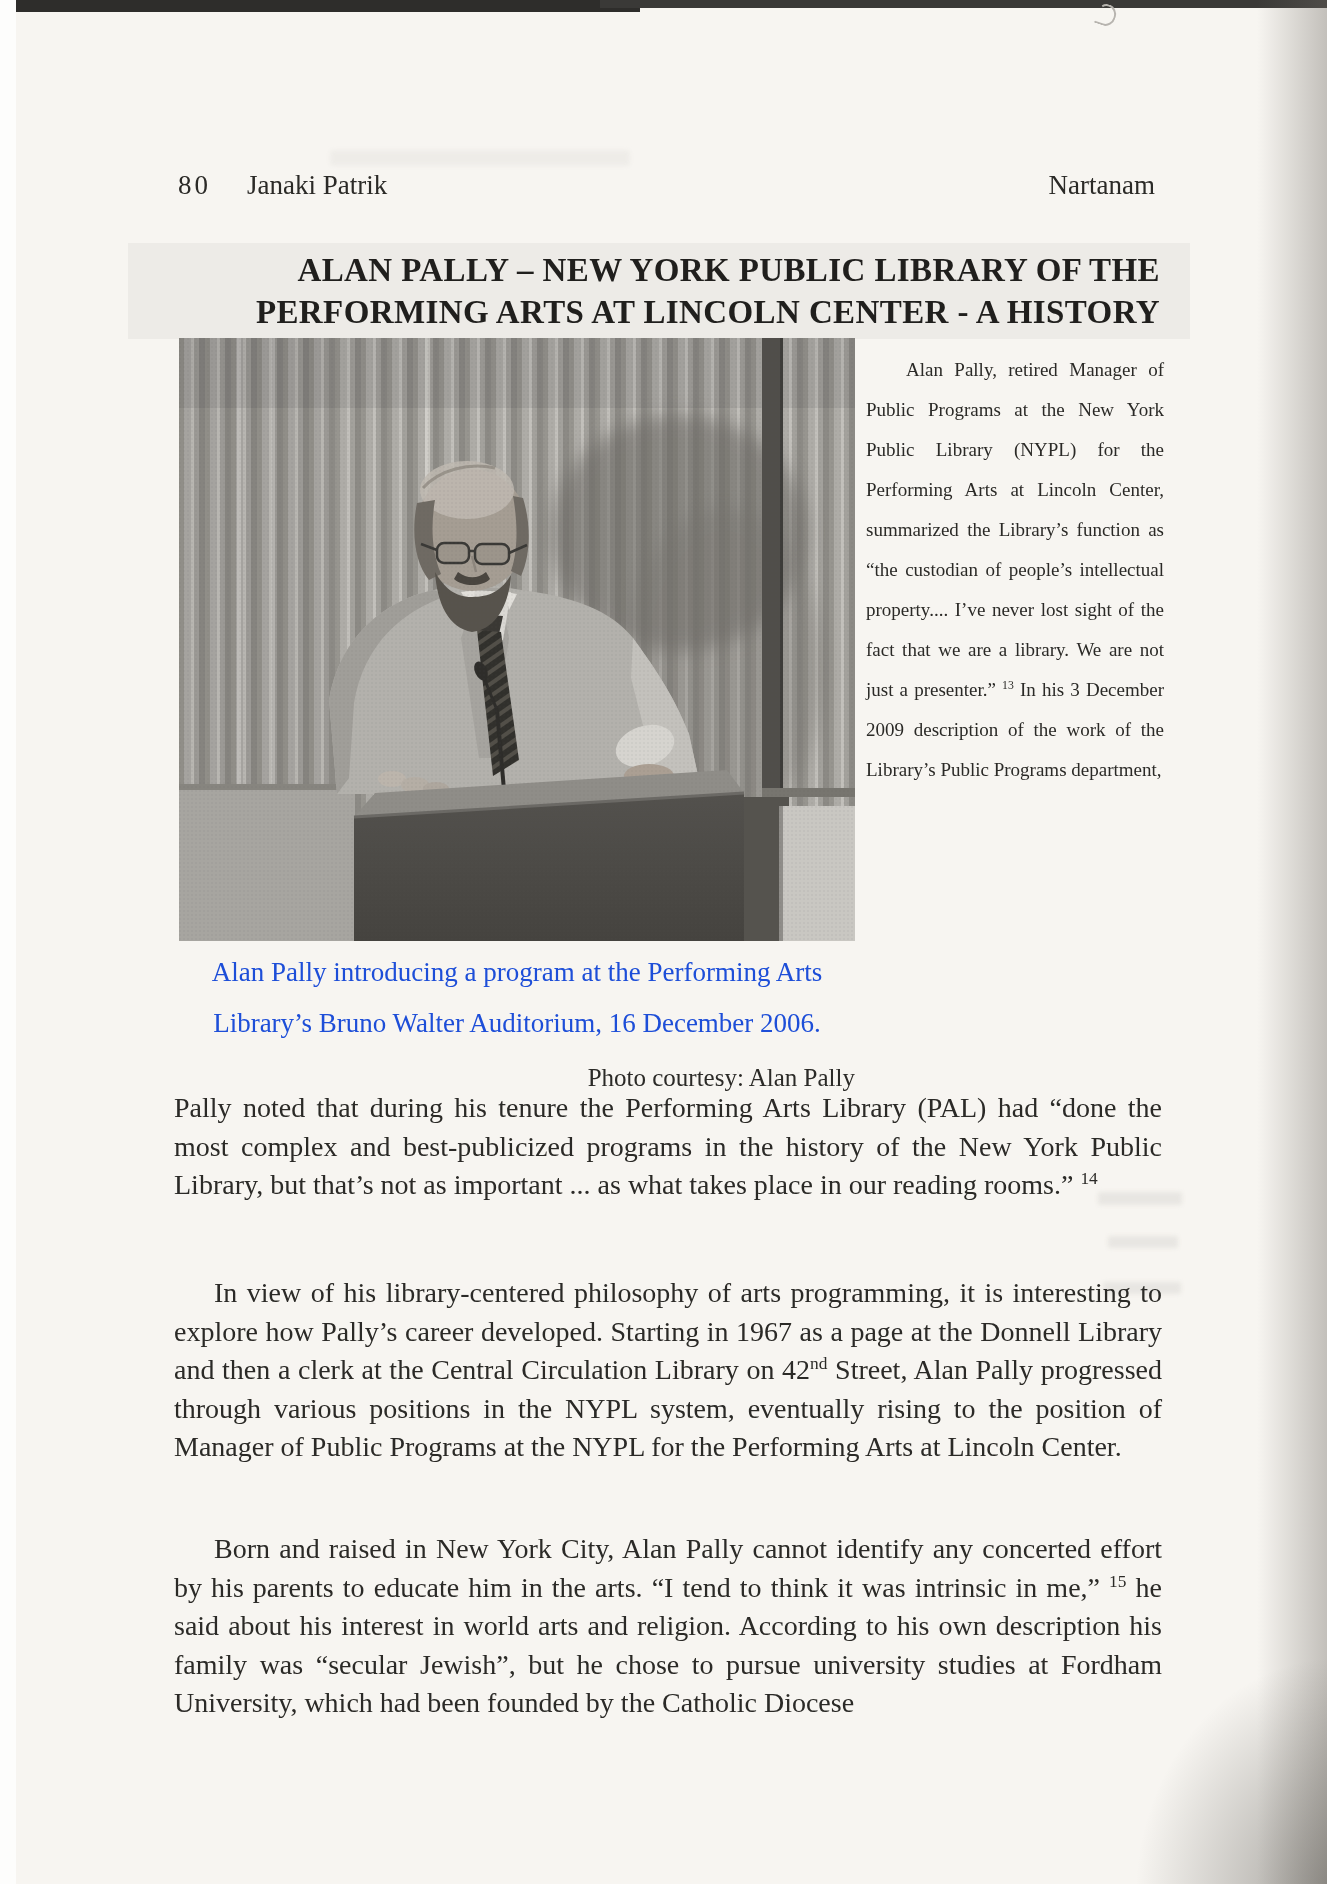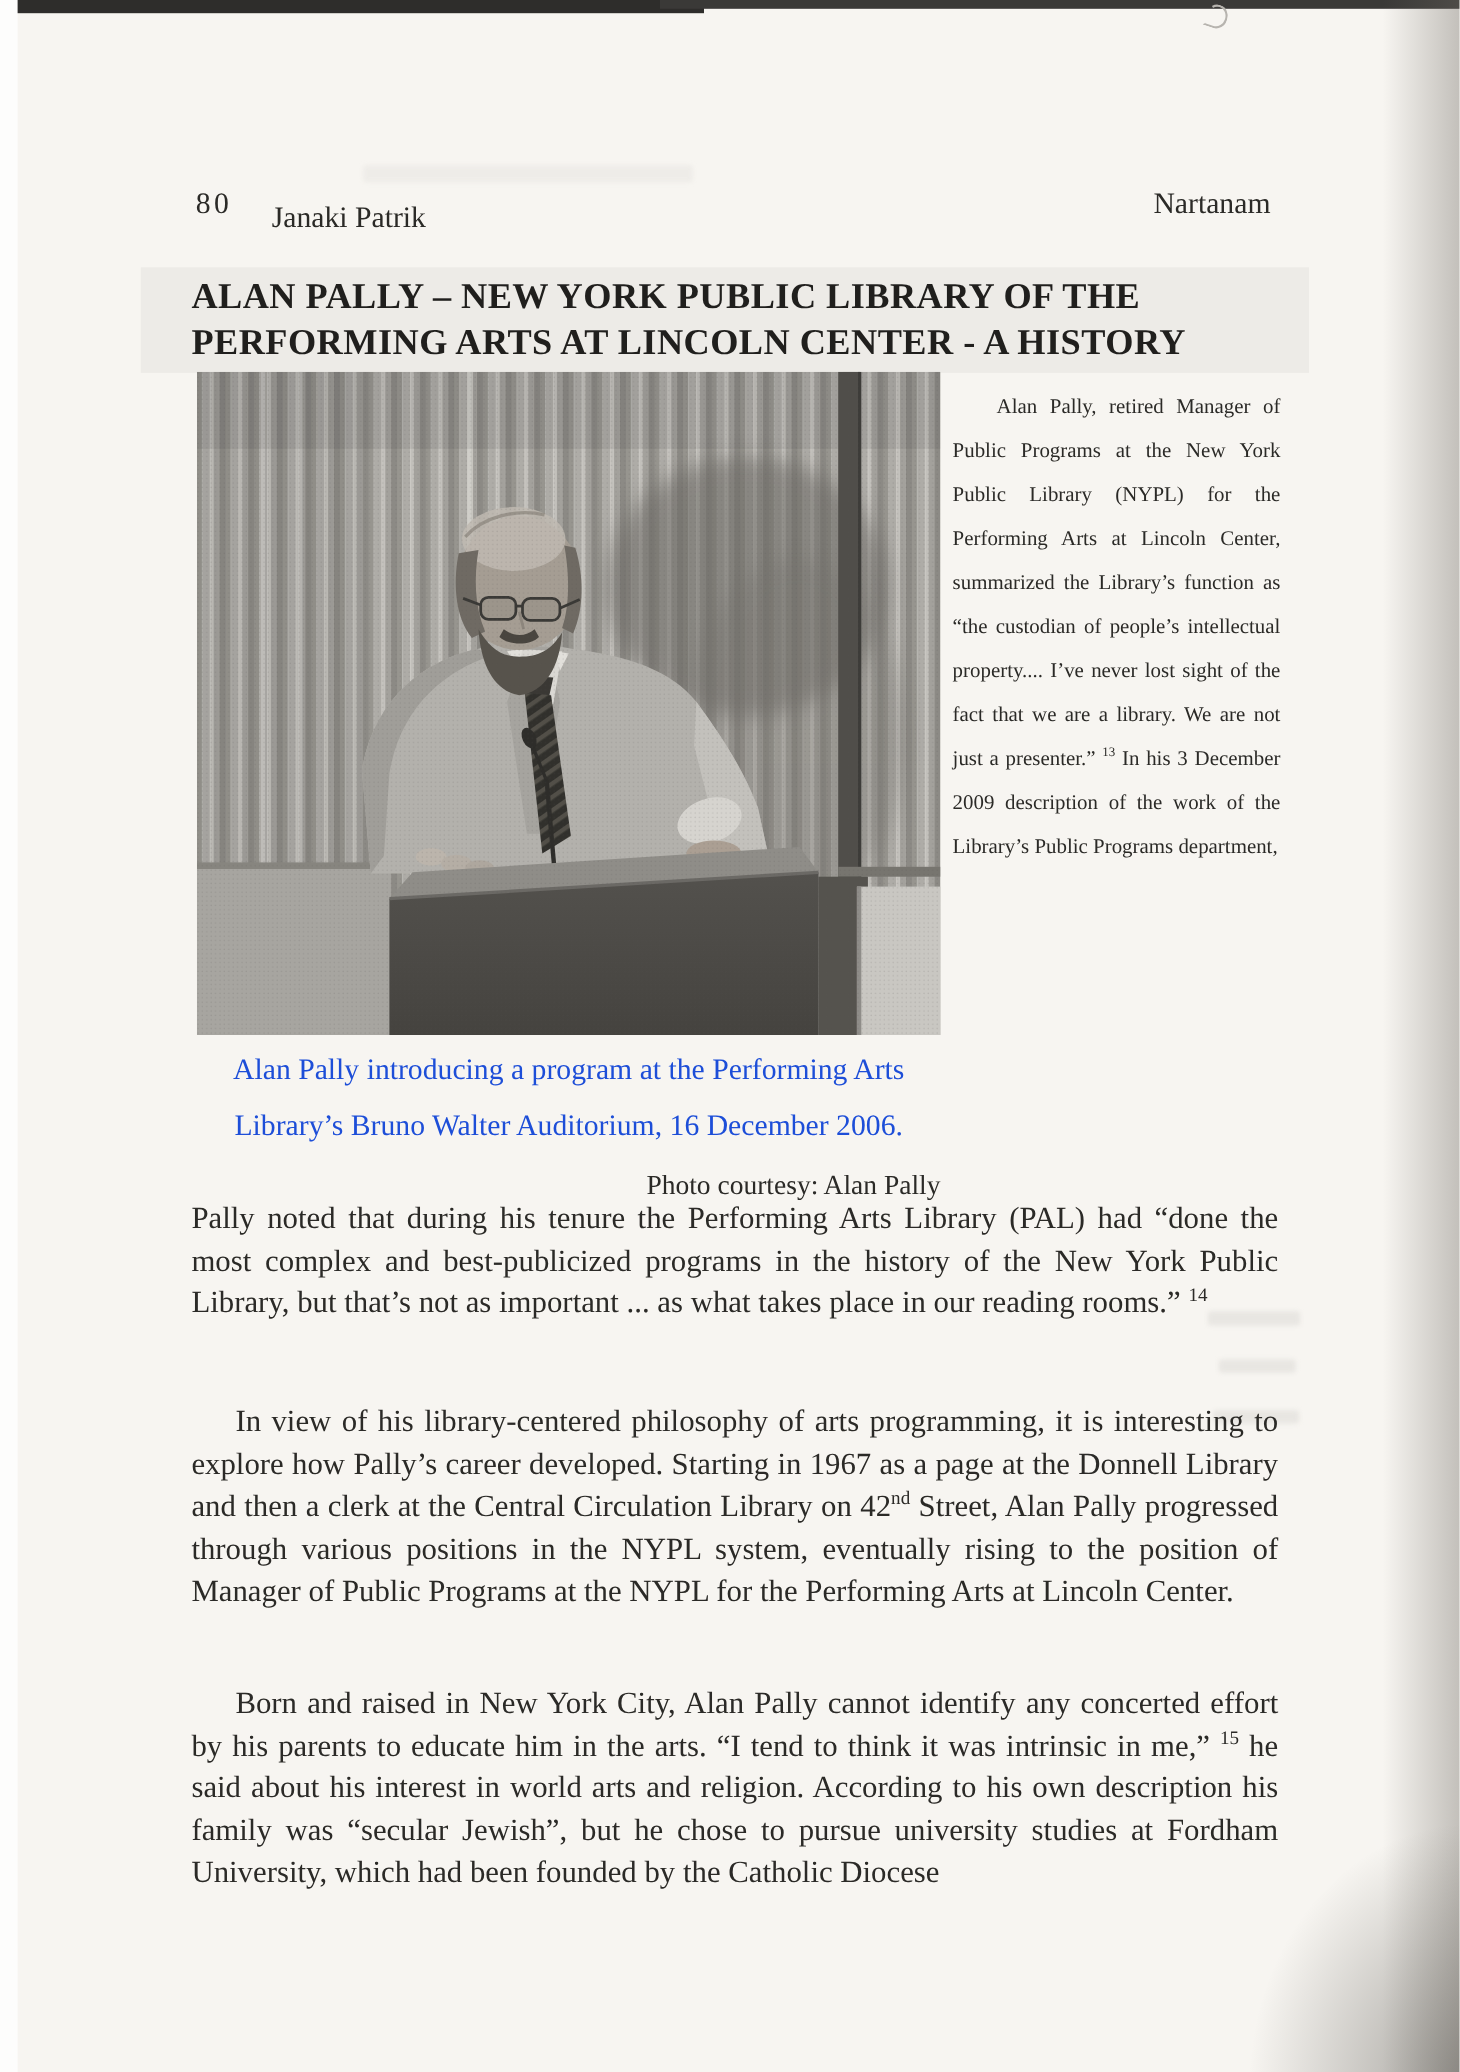--- a/index.html
+++ b/index.html
@@ -23,25 +23,25 @@
   
   .title-band{position:absolute;left:128px;top:243px;width:1062px;height:96px;background:#edebe7;}
   .ghost{position:absolute;background:#e8e6e2;filter:blur(2px);border-radius:3px;}
   .ghost1{left:1098px;top:1192px;width:84px;height:13px;}
   .ghost2{left:1108px;top:1236px;width:70px;height:12px;}
   .ghost3{left:1103px;top:1282px;width:78px;height:12px;}
   .ghost4{left:330px;top:150px;width:300px;height:16px;opacity:.55;}
 
   .header-row{position:absolute;left:178px;top:170px;width:982px;height:34px;font-size:27px;}
   .page-num{position:absolute;left:0;top:0;letter-spacing:3px;}
-  .author{position:absolute;left:69px;top:12px;text-align:center;}
+  .author{position:absolute;left:69px;top:0;text-align:center;}
   .journal{position:absolute;right:5px;top:0;}
 
   .title{position:absolute;left:174px;top:249px;width:986px;margin:0;
-    font-size:33px;line-height:42px;font-weight:bold;text-align:left;color:#201f1d;letter-spacing:0.4px;}
+    font-size:33px;line-height:42px;font-weight:bold;text-align:right;color:#201f1d;letter-spacing:0.4px;}
   .title span{display:block;}
 
   .photo-block{position:absolute;left:179px;top:338px;width:676px;margin:0;}
   .photo{width:676px;height:603px;display:block;}
   .caption{margin-top:12px;font-size:27px;line-height:39px;text-align:center;color:#1d4ed8;}
   .credit{font-size:25px;line-height:34px;text-align:right;margin-top:18px;}
 
   .side-col{position:absolute;left:866px;top:350px;width:298px;
     font-size:19px;line-height:40px;text-align:justify;text-indent:40px;}
   .para{position:absolute;left:174px;width:988px;margin:0;

